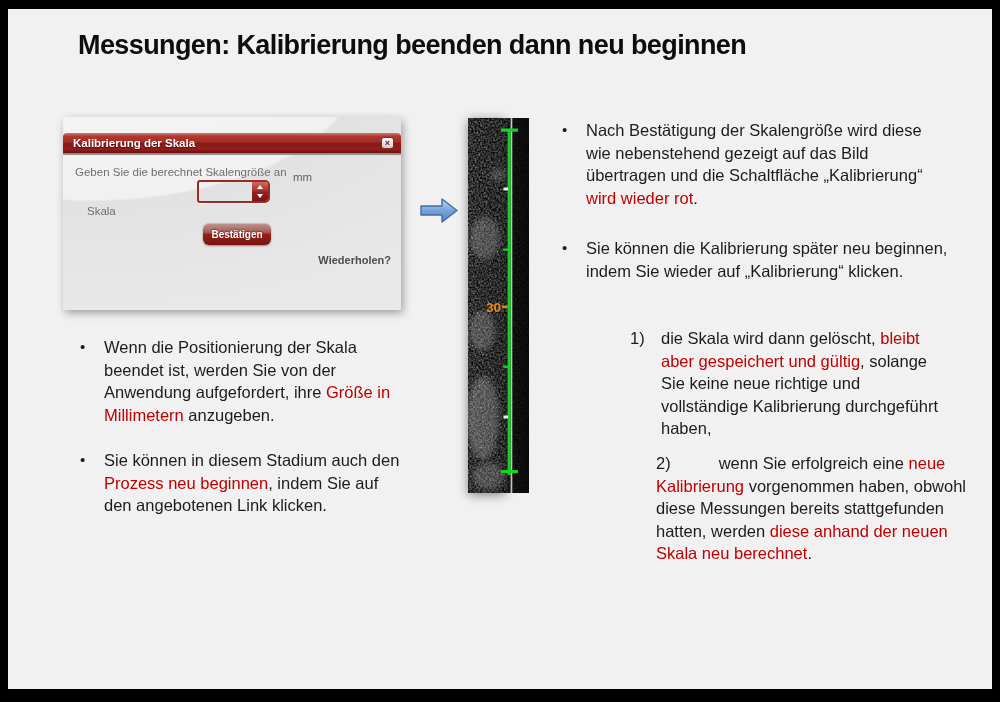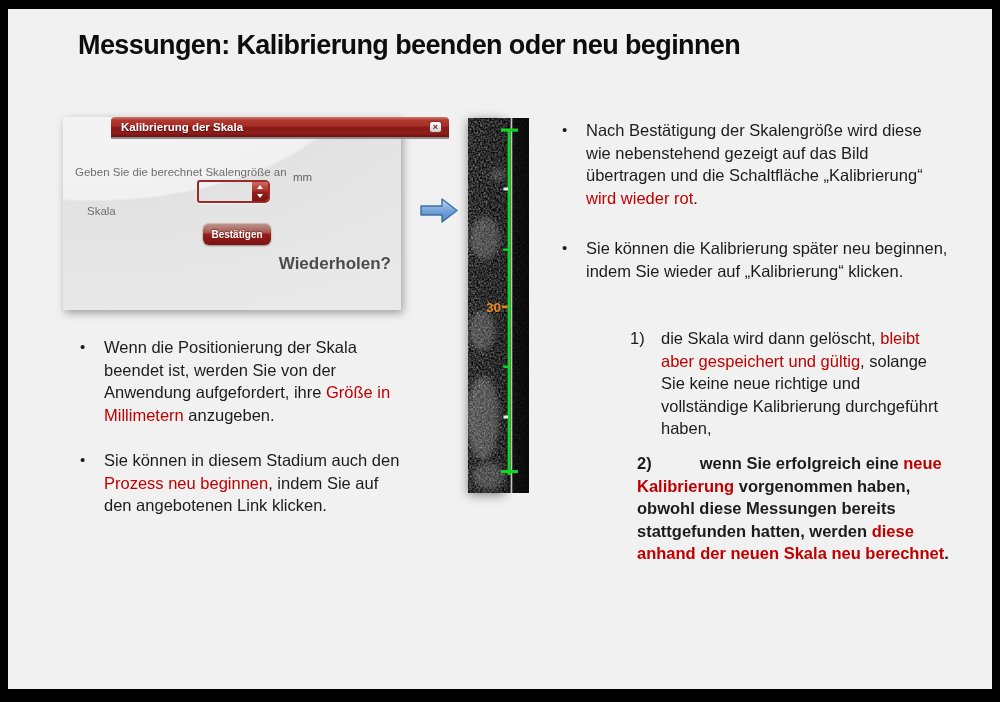--- a/index.html
+++ b/index.html
@@ -17,25 +17,24 @@
     position:absolute; left:78px; top:30px; width:780px;
     font-size:27px; font-weight:bold; color:#0d0d0d; letter-spacing:-0.6px;
   }
   
   .dialog {
     position:absolute; left:63px; top:117px; width:338px; height:193px;
     border-radius:4px 4px 2px 2px; box-shadow:2px 3px 9px rgba(0,0,0,0.35);
     background:radial-gradient(150% 130% at 8% -25%, #f5f5f5 0%, #f1f1f1 52%, #e2e2e2 53%, #e9e9e9 100%);
   }
   .dialog-titlebar {
-    position:absolute; left:0; top:0; width:100%; height:22px;
+    position:absolute; left:0; top:16px; width:100%; height:22px;
     border-radius:4px 4px 0 0;
     background:linear-gradient(#d07a70 0%, #b03a32 16%, #a52d27 45%, #8a1a18 52%, #8e1d1b 82%, #6e0e10 100%);
     border-bottom:2px solid #8e8e8e;
-    margin-left:48px;
   }
   .dialog-title {
     position:absolute; left:10px; top:4px; font-size:11.5px; font-weight:bold;
     color:#fff; text-shadow:0 1px 1px rgba(0,0,0,0.45);
   }
   .close-btn {
     position:absolute; right:7px; top:4px; width:13px; height:12px;
     border-radius:3px; border:1px solid #8e2b26;
     background:linear-gradient(#fefefe, #cfcfcf);
     font-size:9px; font-weight:bold; color:#701512; line-height:10px; text-align:center;
@@ -64,21 +63,21 @@
   .dlg-unit { position:absolute; left:230px; top:54px; font-size:11.5px; color:#5f5f5f; }
   .confirm-btn {
     position:absolute; left:140px; top:106px; width:68px; height:22px;
     border:0; border-radius:6px; cursor:pointer;
     background:linear-gradient(#bd9b95 0%, #aa5a52 42%, #951f1c 52%, #7b1210 100%);
     box-shadow:0 1px 2px rgba(0,0,0,0.4), inset 0 1px 0 rgba(255,255,255,0.35);
     color:#fff; font-family:"Liberation Sans", sans-serif; font-size:10px; font-weight:bold;
     text-shadow:0 -1px 1px rgba(0,0,0,0.4);
   }
   .repeat-link {
-    position:absolute; right:10px; top:137px; font-size:17px; font-weight:bold;
+    position:absolute; right:10px; top:137px; font-size:11px; font-weight:bold;
     color:#4c4c4c; cursor:pointer;margin-left:12px;
   }
   
   .flow-arrow { position:absolute; left:419px; top:197px; }
   
   .us-wrap {
     position:absolute; left:468px; top:118px; width:37px; height:375px;
     box-shadow:0 2px 10px rgba(0,0,0,0.45);
   }
   
@@ -90,21 +89,21 @@
   .num-label { position:absolute; left:0; top:0; }
   .hanging { padding-left:31px; }
   .tab { display:inline-block; }
 </style>
 </head>
 <body>
 
 <div id="page">
   <div id="slide"></div>
 
-  <h1 class="page-title">Messungen: Kalibrierung beenden oder neu beginnen</h1>
+  <h1 class="page-title">Messungen: Kalibrierung beenden dann neu beginnen</h1>
 
   <div class="dialog">
     <div class="dialog-titlebar">
       <span class="dialog-title">Kalibrierung der Skala</span>
       <div class="close-btn">
         <span>×</span>
       </div>
     </div>
     <div class="dlg-prompt">Geben Sie die berechnet Skalengröße an</div>
     <div class="dlg-label">Skala</div>
@@ -196,16 +195,16 @@
   </div>
   <div class="txt bullet-row" style="left:562px; top:237px; width:388px;">
     <span class="bullet-mark">•</span>
     <span style="width:362px;"><span>Sie können die Kalibrierung später neu beginnen, indem Sie wieder auf „Kalibrierung“ klicken.</span></span>
   </div>
 
   <div class="txt num-item hanging" style="left:630px; top:327px; width:316px;">
     <span class="num-label">1)</span>
     <span><span>die Skala wird dann gelöscht, </span><span class="red">bleibt aber gespeichert und gültig</span><span>, solange Sie keine neue richtige und vollständige Kalibrierung durchgeführt haben,</span></span>
   </div>
-  <div class="txt" style="left:637px; top:452px; width:312px;font-weight:bold;">
+  <div class="txt" style="left:656px; top:452px; width:312px;">
     <span><span>2)</span><span class="tab" style="width: 48px;"></span><span>wenn Sie erfolgreich eine </span><span class="red">neue Kalibrierung</span><span> vorgenommen haben, obwohl diese Messungen bereits stattgefunden hatten, werden </span><span class="red">diese anhand der neuen Skala neu berechnet</span><span>.</span></span>
   </div>
 </div>
 
 </body></html>

